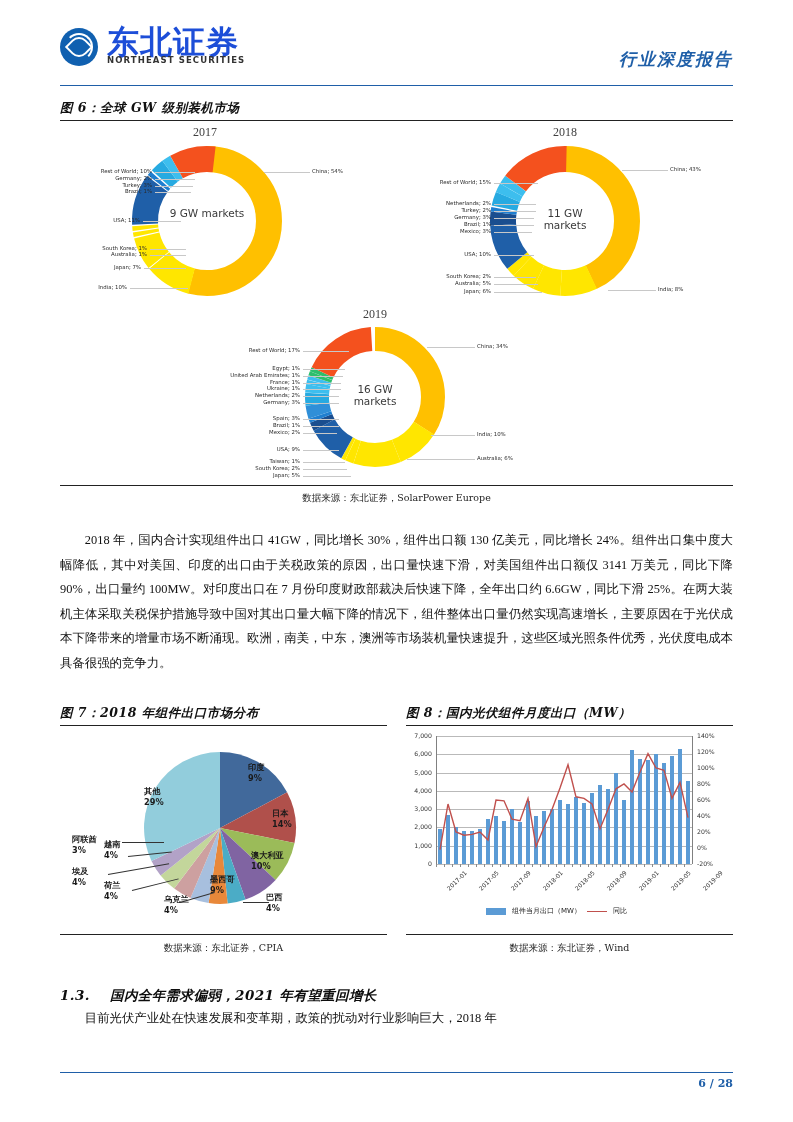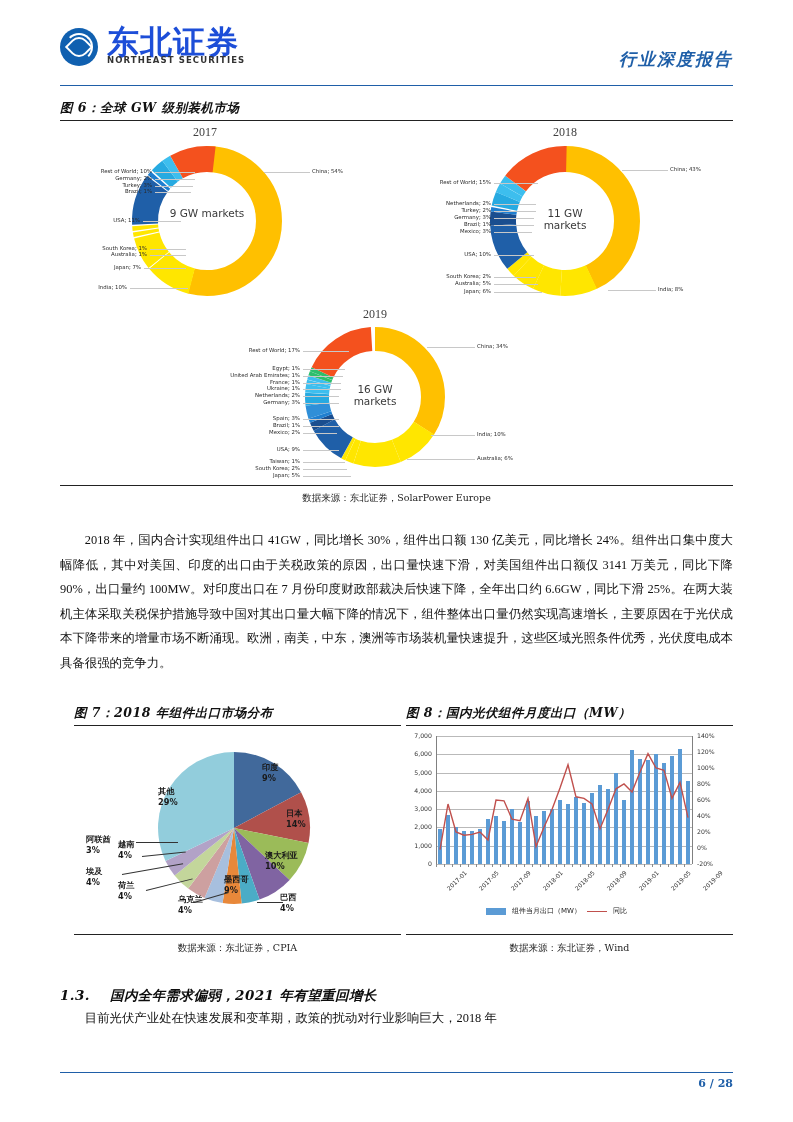--- a/index.html
+++ b/index.html
@@ -63,21 +63,21 @@
 
   
   .h2{position:absolute;font-family:"DejaVu Serif","Liberation Serif",serif;
        font-weight:bold;font-style:italic;font-size:13.5px;color:#0d0d0d;
        letter-spacing:0.4px;white-space:nowrap;}
   .para{position:absolute;font-family:"Liberation Serif","DejaVu Serif",serif;
        font-size:12.4px;line-height:24.5px;color:#111;text-align:justify;
        text-indent:2em;}
 
   
-  #fig7{position:absolute;left:60px;top:705px;width:327px;margin-left:14px;}
+  #fig7{position:absolute;left:60px;top:705px;width:327px;}
   #fig8{position:absolute;left:406px;top:705px;width:327px;}
   .panel .cap{padding-bottom:3px;}
   .panel .body{position:relative;height:204px;border-bottom:1.1px solid #222;
        border-top:1.3px solid #222;padding-top:4px;}
   .panel .src{padding-top:7px;text-align:center;}
 
   .pie-lbl{position:absolute;font-family:"DejaVu Sans","Liberation Sans",sans-serif;
        font-weight:bold;font-size:8.2px;color:#1a1a1a;line-height:10.5px;
        text-align:left;white-space:nowrap;}
   .pie-lead{position:absolute;height:0;border-top:0.8px solid #333;}

